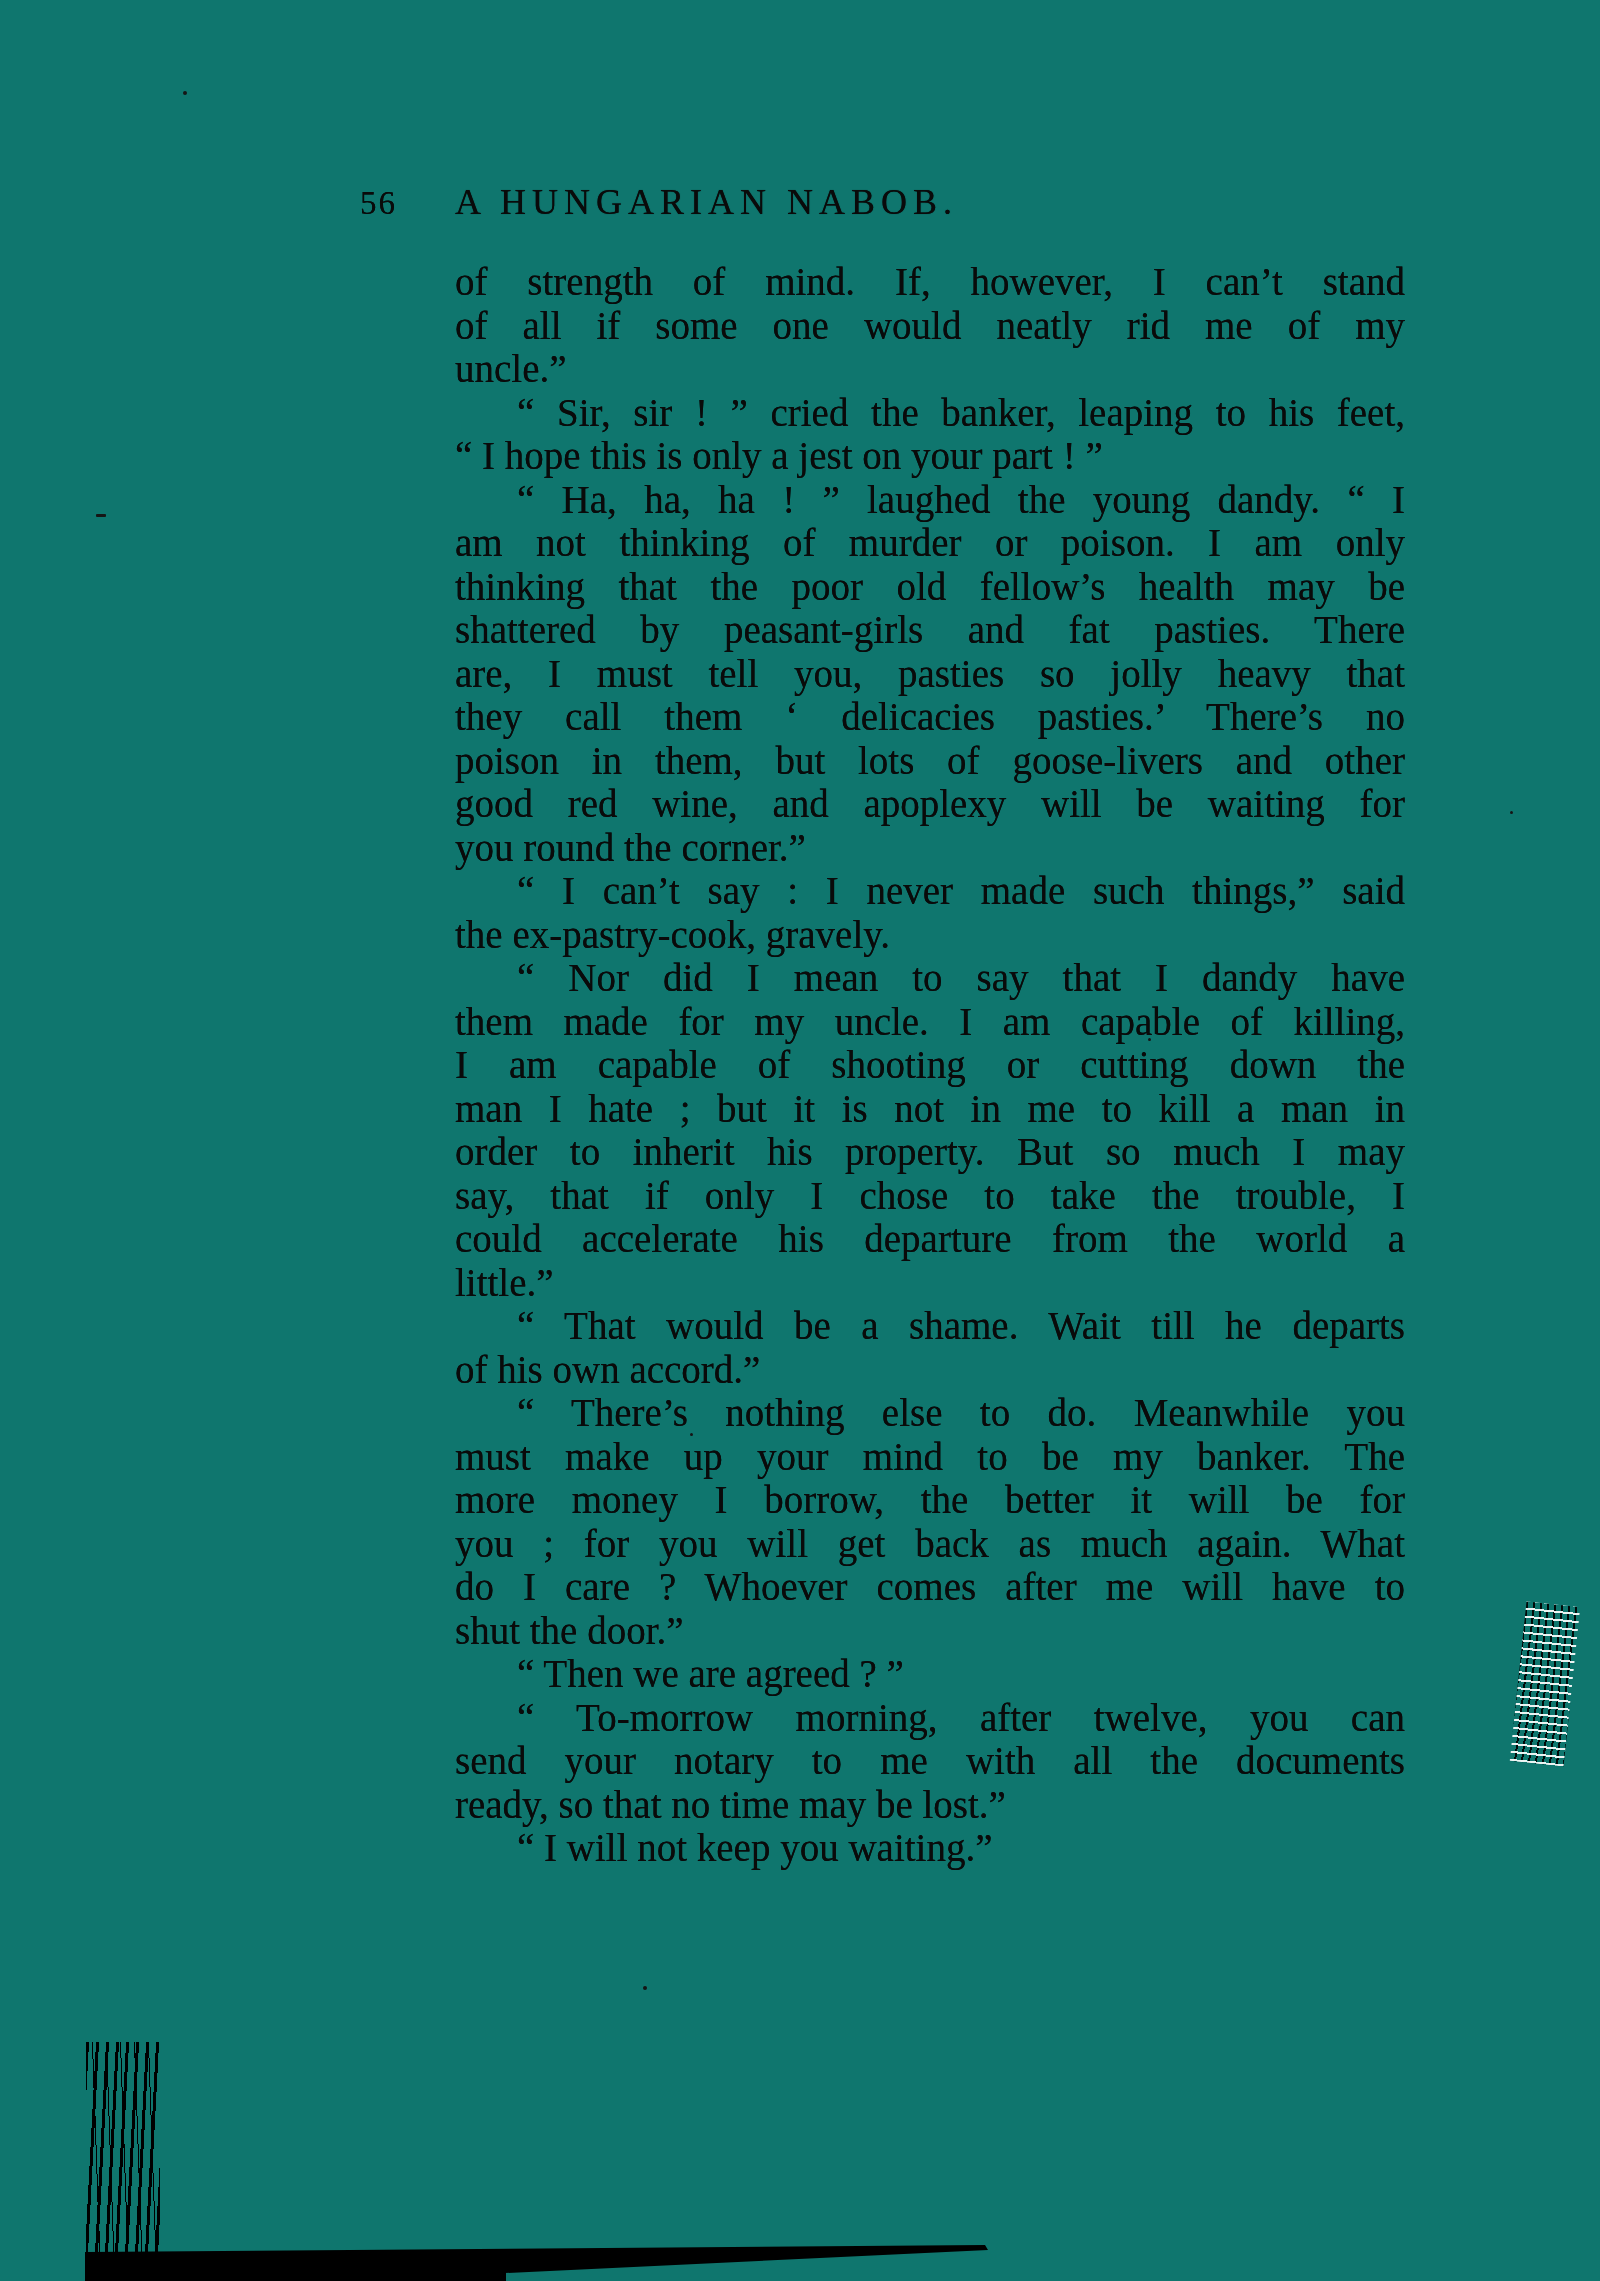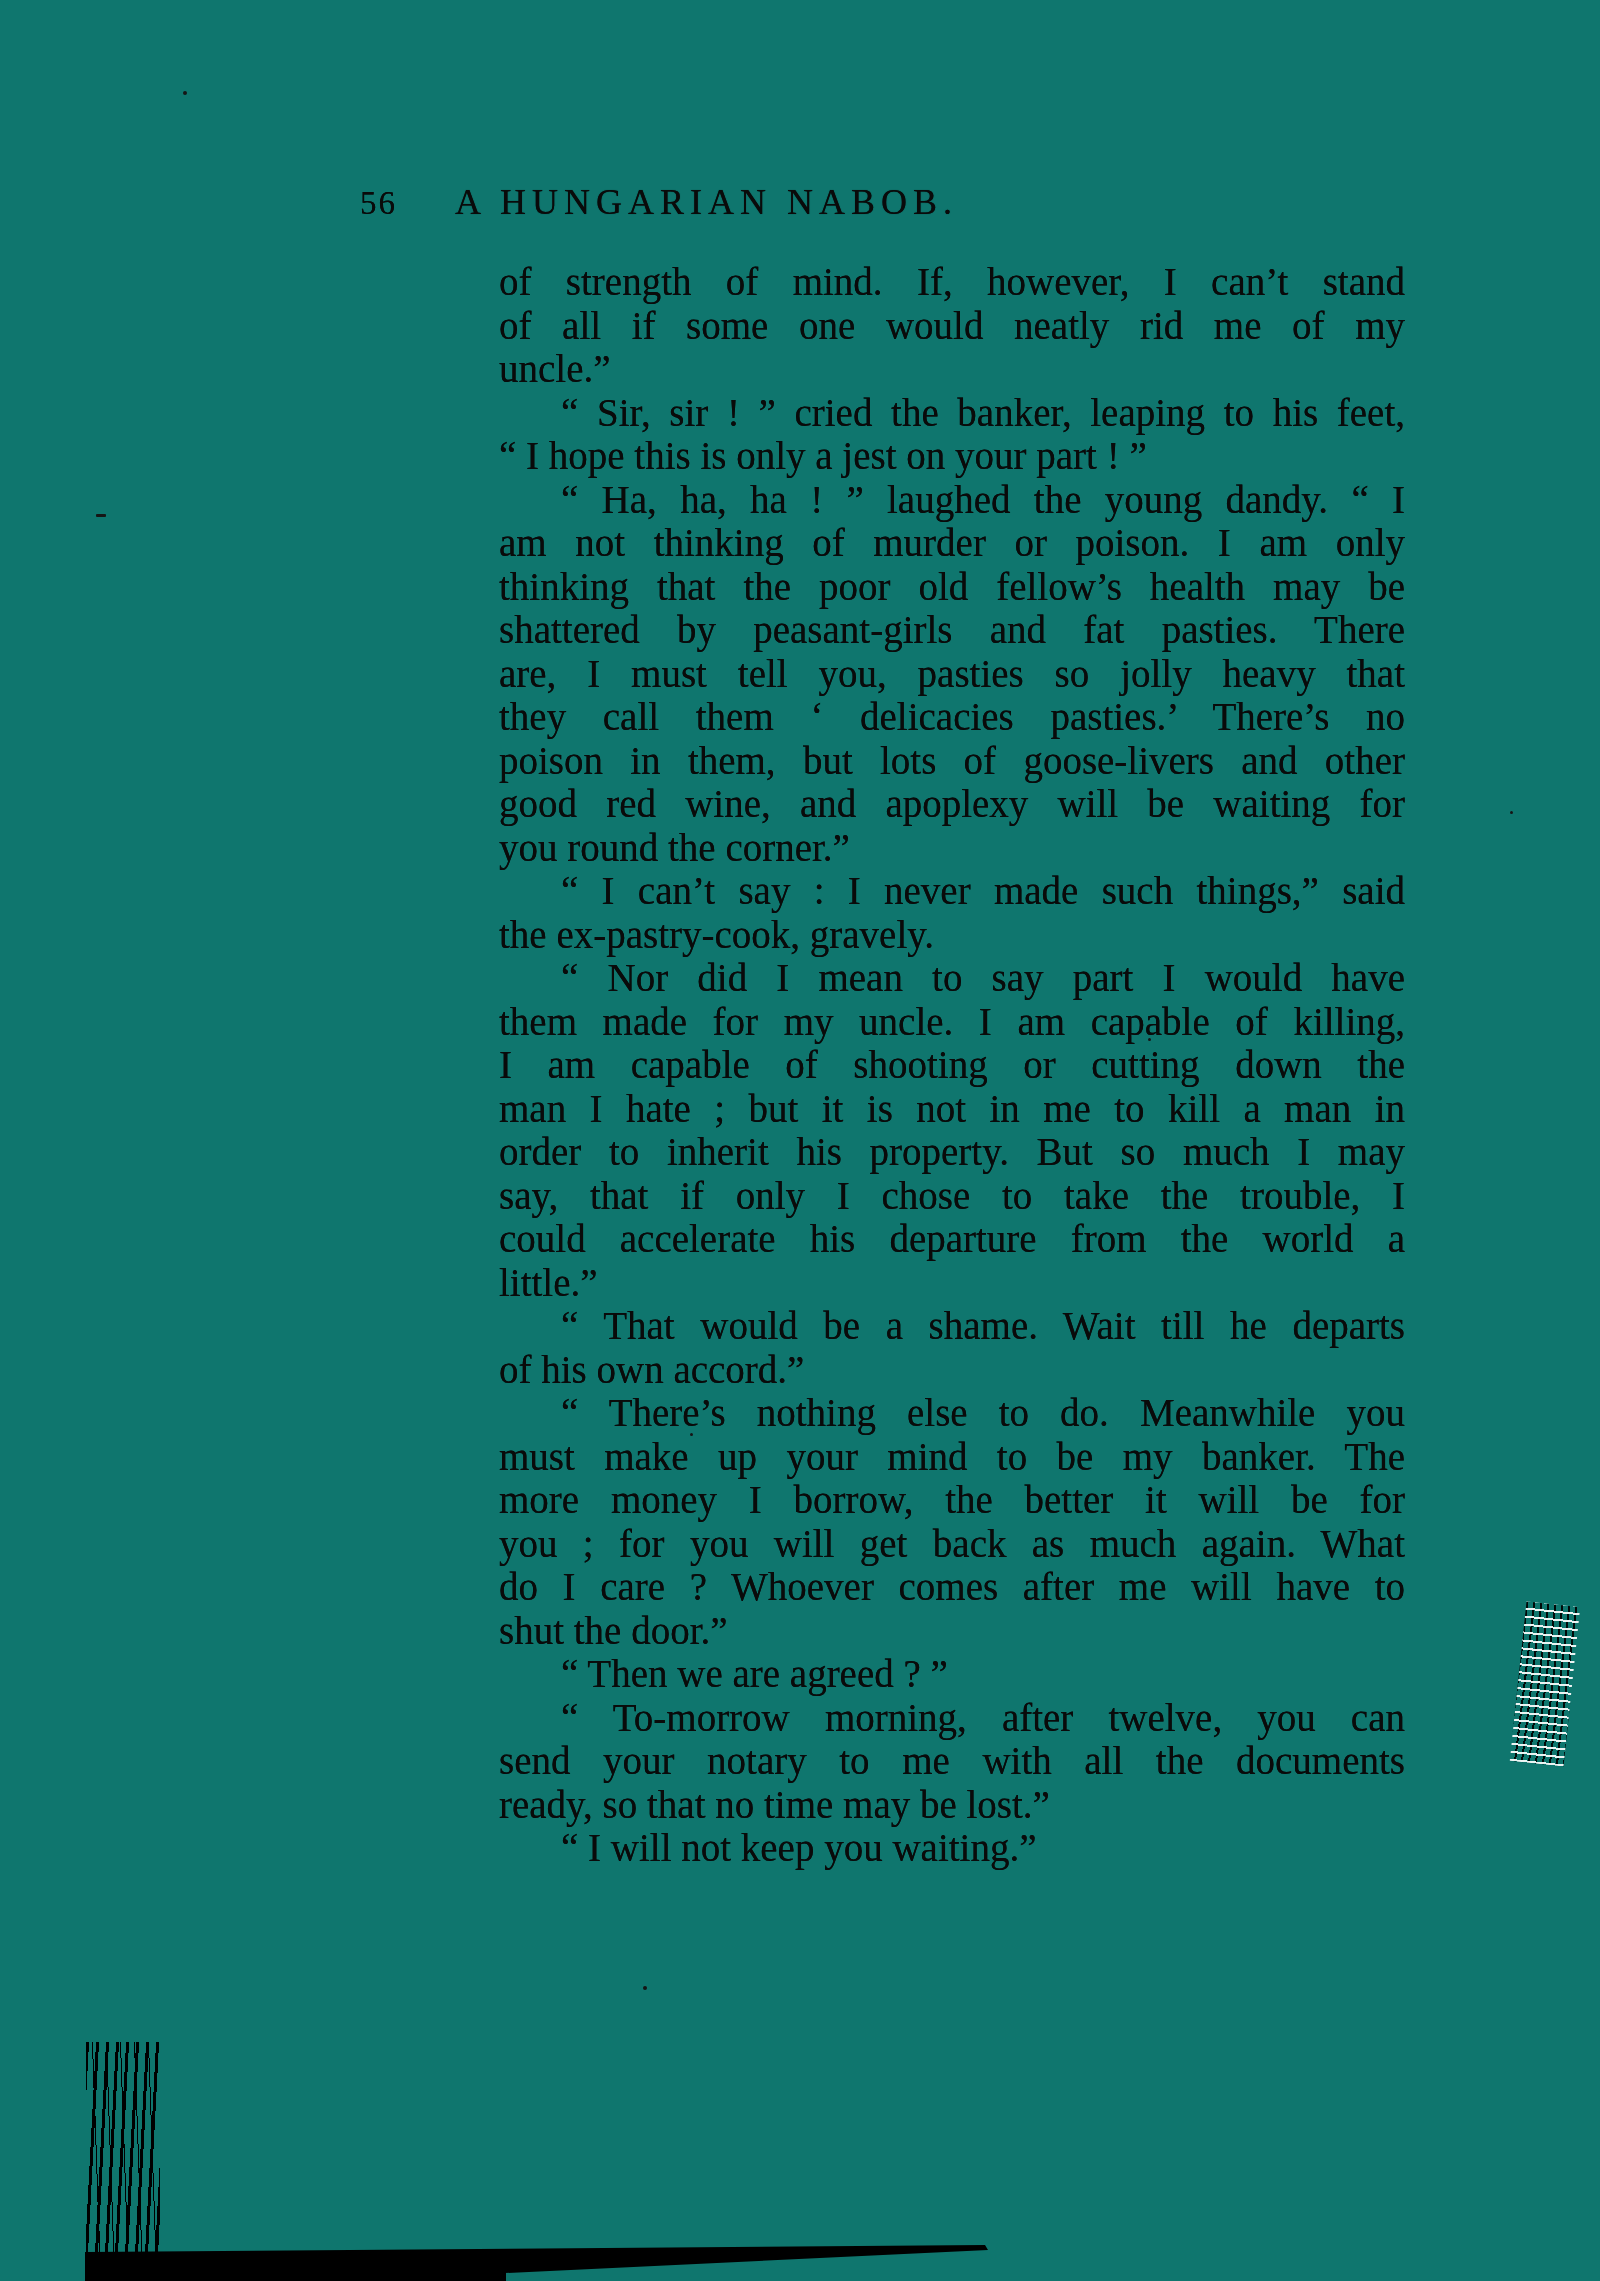--- a/index.html
+++ b/index.html
@@ -20,21 +20,21 @@
     position:absolute; left:455px; top:181px; width:950px;
     text-align:left; font-size:36px; letter-spacing:6px;
     text-shadow:0 0 0.7px rgba(0,0,0,.85);
     white-space:nowrap;
   }
   .text-block {
     position:absolute; left:455px; top:260px; width:950px;
     font-size:39px; line-height:43.5px;
     text-shadow:0 0 0.6px rgba(0,0,0,.8);
   }
-  .line { height:43.5px; text-align:justify; text-align-last:justify; white-space:normal;margin-left:44px; }
+  .line { height:43.5px; text-align:justify; text-align-last:justify; white-space:normal; }
   .line.indent { text-indent:62px; }
   .line.last { text-align-last:left; }
 
   
   .streaks-bottom-left {
     position:absolute; left:86px; top:2042px; width:74px; height:232px;
     background:
       repeating-linear-gradient(93deg, #000 0 3px, transparent 3px 10px),
       repeating-linear-gradient(88deg, #000 0 1px, transparent 1px 14px);
   }
@@ -81,21 +81,21 @@
       <div class="line">am not thinking of murder or poison.  I am only</div>
       <div class="line">thinking that the poor old fellow’s health may be</div>
       <div class="line">shattered by peasant-girls and fat pasties.  There</div>
       <div class="line">are, I must tell you, pasties so jolly heavy that</div>
       <div class="line">they call them ‘ delicacies pasties.’  There’s no</div>
       <div class="line">poison in them, but lots of goose-livers and other</div>
       <div class="line">good red wine, and apoplexy will be waiting for</div>
       <div class="line last">you round the corner.”</div>
       <div class="line indent">“ I can’t say : I never made such things,” said</div>
       <div class="line last">the ex-pastry-cook, gravely.</div>
-      <div class="line indent">“ Nor did I mean to say part I would have</div>
+      <div class="line indent">“ Nor did I mean to say that I dandy have</div>
       <div class="line">them made for my uncle.  I am capable of killing,</div>
       <div class="line">I am capable of shooting or cutting down the</div>
       <div class="line">man I hate ; but it is not in me to kill a man in</div>
       <div class="line">order to inherit his property.  But so much I may</div>
       <div class="line">say, that if only I chose to take the trouble, I</div>
       <div class="line">could accelerate his departure from the world a</div>
       <div class="line last">little.”</div>
       <div class="line indent">“ That would be a shame.  Wait till he departs</div>
       <div class="line last">of his own accord.”</div>
       <div class="line indent">“ There’s nothing else to do.  Meanwhile you</div>

